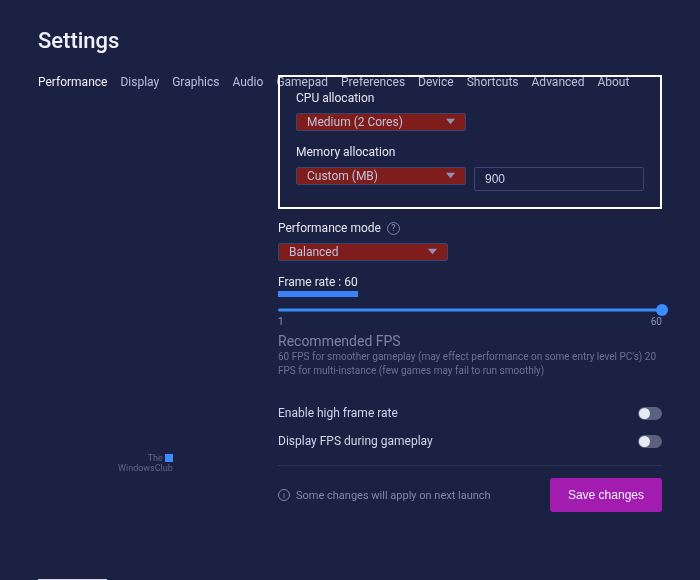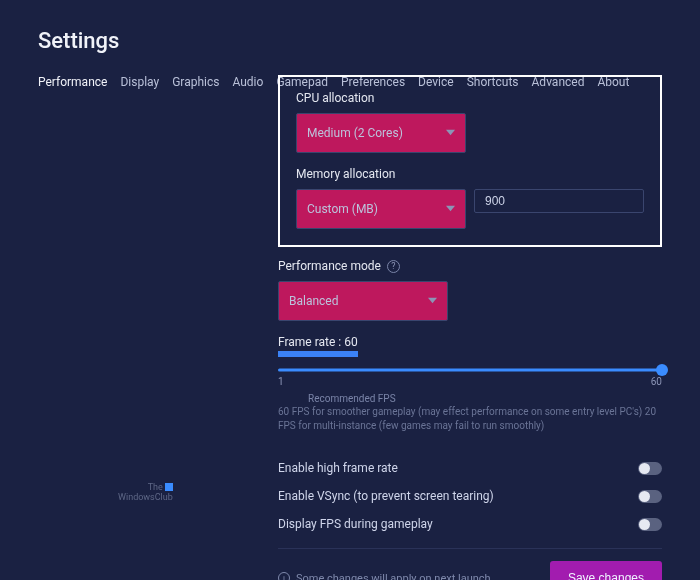--- a/index.html
+++ b/index.html
@@ -23,23 +23,23 @@
     .content { flex: 1; display: flex; flex-direction: column; position: relative; }
     .highlight-box {
       border: 2px solid #ffffff;
       padding: 14px 16px 14px 16px;
       margin-bottom: 12px;
     }
     .label-row { display: flex; align-items: center; gap: 6px; margin-bottom: 8px; }
     .field-label { color: #e4e7f0; font-size: 12px; }
     .dropdown {
       display: inline-flex; align-items: center; justify-content: space-between;
-      height: 40px; padding: 0 10px;
+      height: 18px; padding: 0 10px;
       border: 1px solid #3a456e; border-radius: 2px;
-      background: #be185d; color: #bcc3dc;
+      background: #7f1d1d; color: #bcc3dc;
       font-size: 12px; cursor: pointer;
     }
     .dropdown .chev { margin-left: 14px; display: inline-block; }
     .chev svg { width: 9px; height: 9px; fill: #8c95b6; }
     .row-inline { display: flex; gap: 8px; }
     .text-input {
       height: 24px; padding: 0 10px;
       border: 1px solid #3a456e; border-radius: 2px;
       background: #1a2142; color: #cdd3e8; font-size: 12px;
       outline: none;
@@ -52,21 +52,21 @@
     }
     .slider-label { font-size: 12px; color: #e4e7f0; margin-bottom: 10px; }
     .underline { border-bottom: 6px solid #3b82f6; padding-bottom: 2px; width: fit-content; }
     .slider-wrap { position: relative; height: 6px; margin: 5px 0 3px 0; }
     .slider-track { position: absolute; top: 50%; left: 0; right: 0; height: 3px; background: #3a8cff; transform: translateY(-50%); border-radius: 2px; }
     .slider-thumb {
       position: absolute; top: 50%; width: 12px; height: 12px; background: #3a8cff;
       border-radius: 50%; transform: translate(-50%, -50%);
     }
     .slider-ends { display: flex; justify-content: space-between; color: #8c95b6; font-size: 10px; }
-    .hint-title { color: #7a84a8; font-size: 10px; margin-top: 6px; margin-left: 30px; }
+    .hint-title { color: #7a84a8; font-size: 14px; margin-top: 6px; }
     .hint-body { color: #6a7496; font-size: 10px; line-height: 1.35; margin-top: 1px; margin-bottom: 8px; }
     .toggle-row { display: flex; align-items: center; justify-content: space-between; margin: 7px 0; }
     .toggle-label { color: #cfd5ea; font-size: 12px; }
     .toggle {
       width: 24px; height: 13px; background: #5a6280; border-radius: 7px; position: relative; cursor: pointer;
     }
     .toggle .knob {
       position: absolute; top: 1px; left: 1px; width: 11px; height: 11px;
       background: #e6e9f2; border-radius: 50%;
     }
@@ -172,26 +172,20 @@
         <div class="hint-body">60 FPS for smoother gameplay (may effect performance on some entry level PC's) 20 FPS for multi-instance (few games may fail to run smoothly)</div>
       </div>
 
       <div class="toggle-row">
         <span class="toggle-label">Enable high frame rate</span>
         <div class="toggle">
             <div class="knob"></div>
           </div>
       </div>
       <div class="toggle-row">
-        <span class="toggle-label">Enable VSync (to prevent screen tearing)</span>
-        <div class="toggle">
-            <div class="knob"></div>
-          </div>
-      </div>
-      <div class="toggle-row">
         <span class="toggle-label">Display FPS during gameplay</span>
         <div class="toggle">
             <div class="knob"></div>
           </div>
       </div>
 
       <div class="footer">
         <div class="footer-note">
           <span class="info-icon">i</span>
           <span>Some changes will apply on next launch</span>

